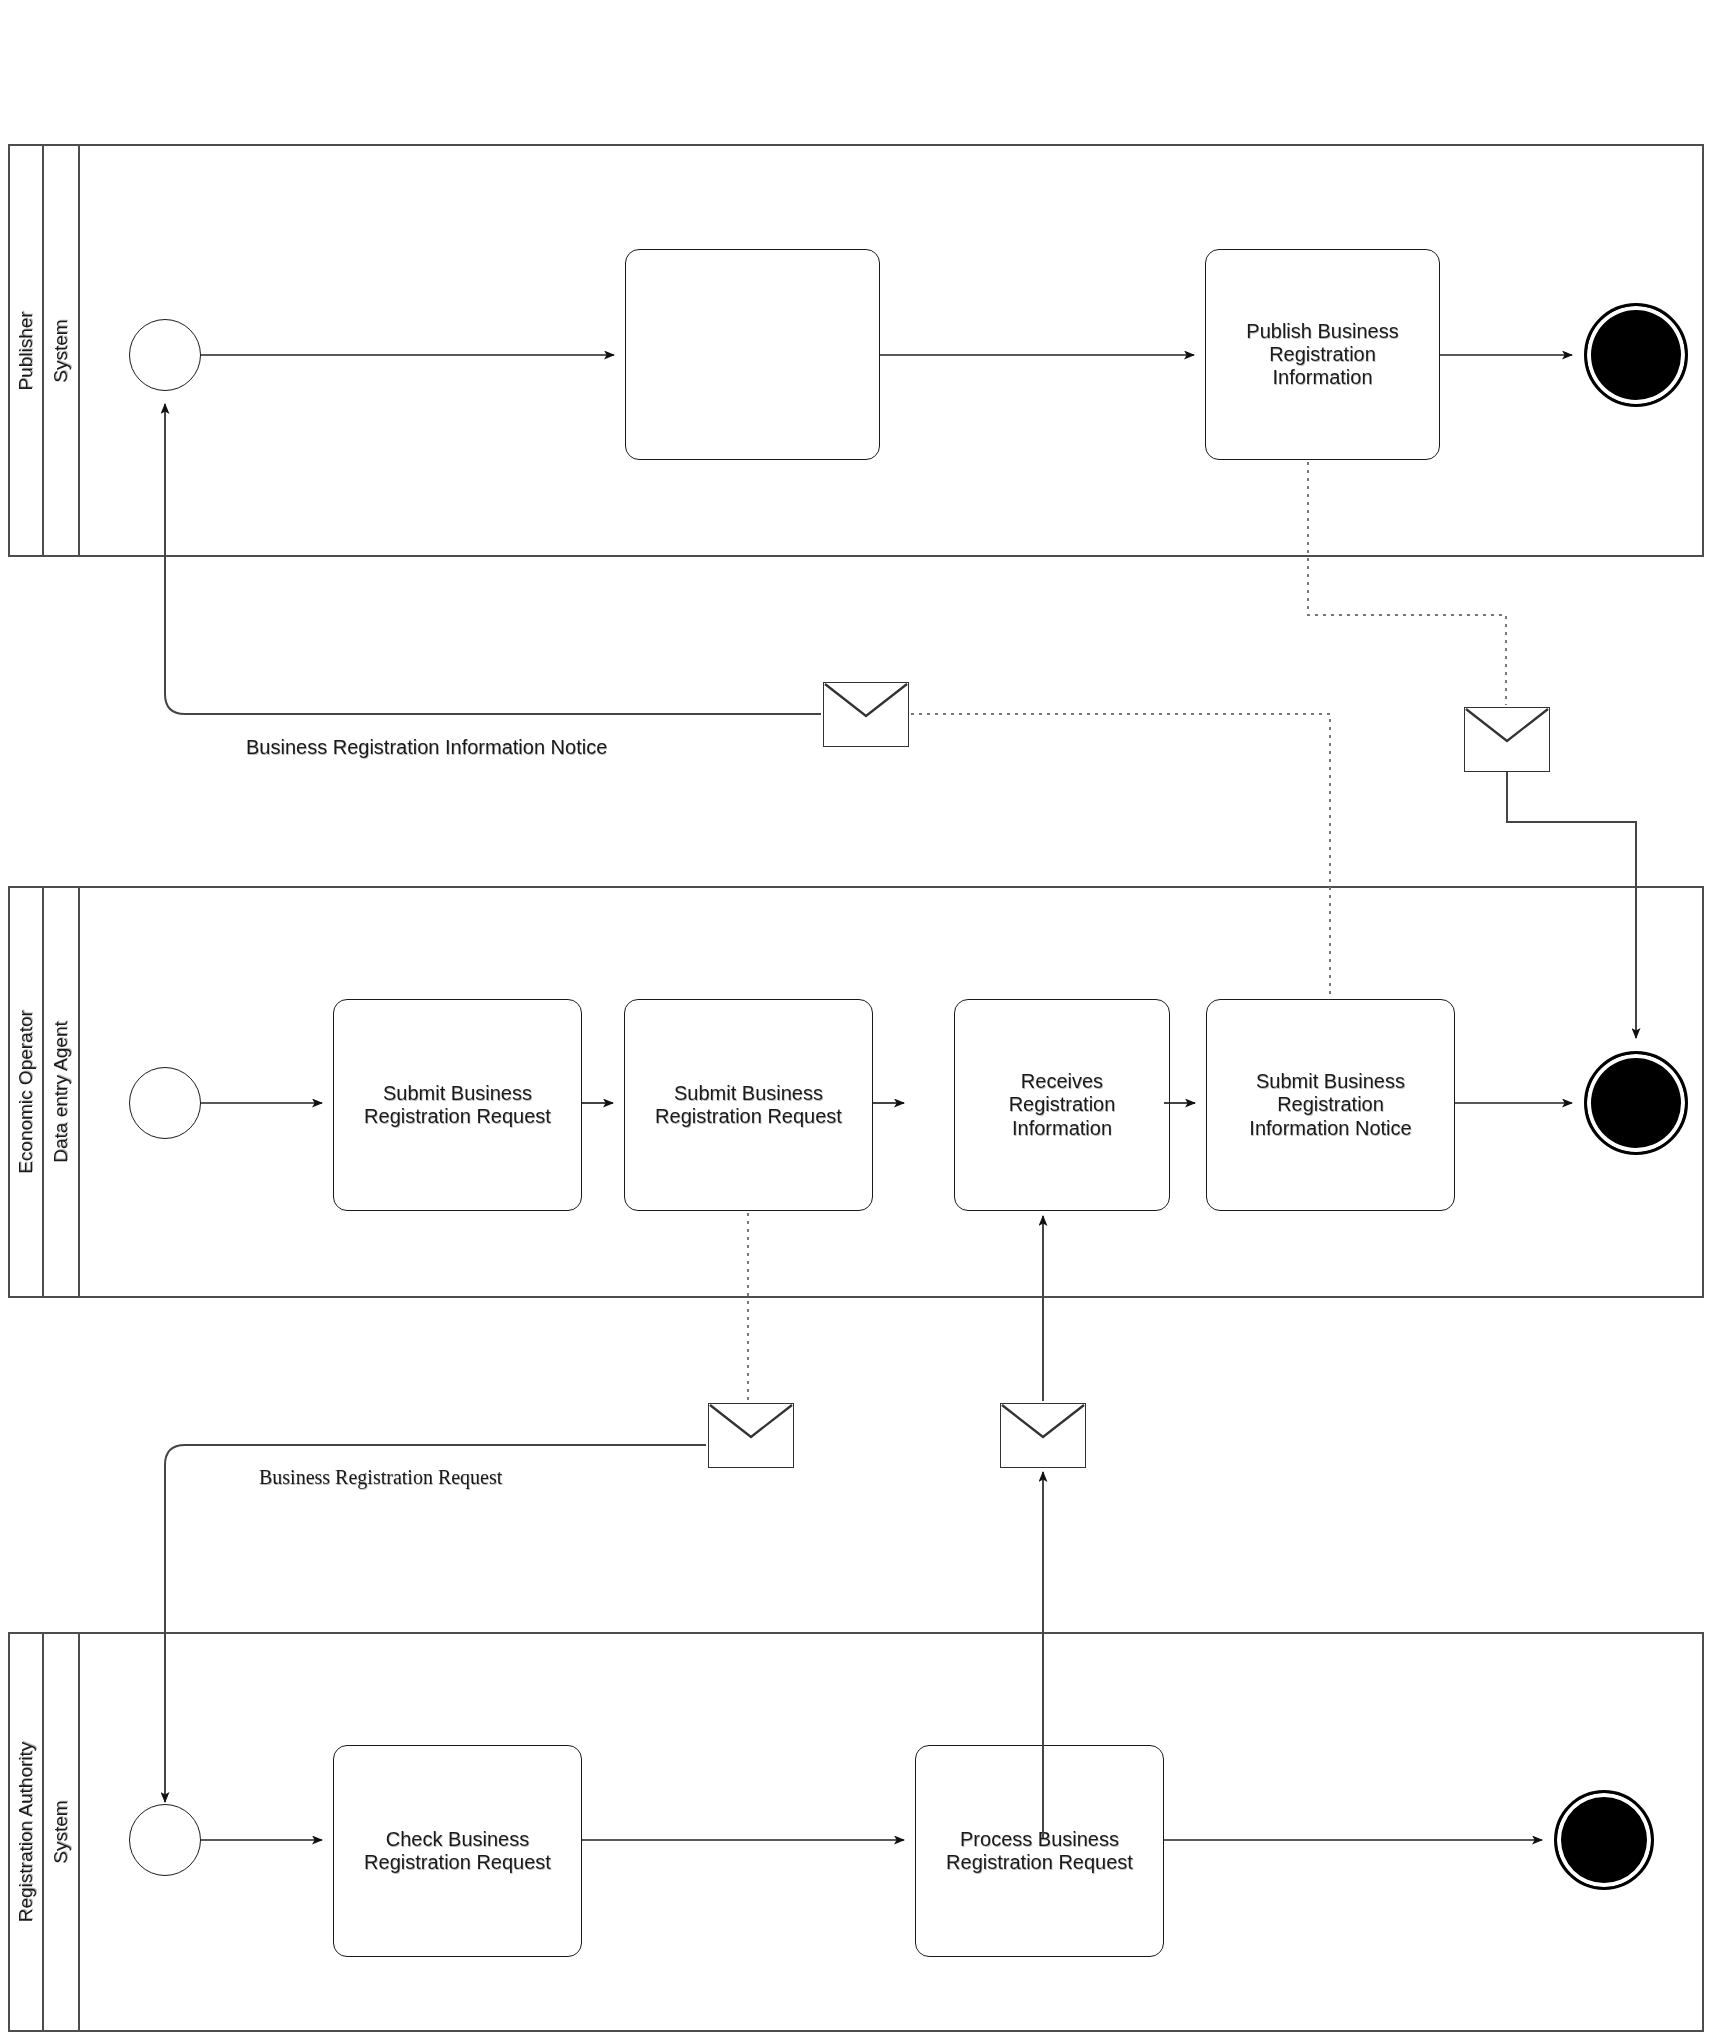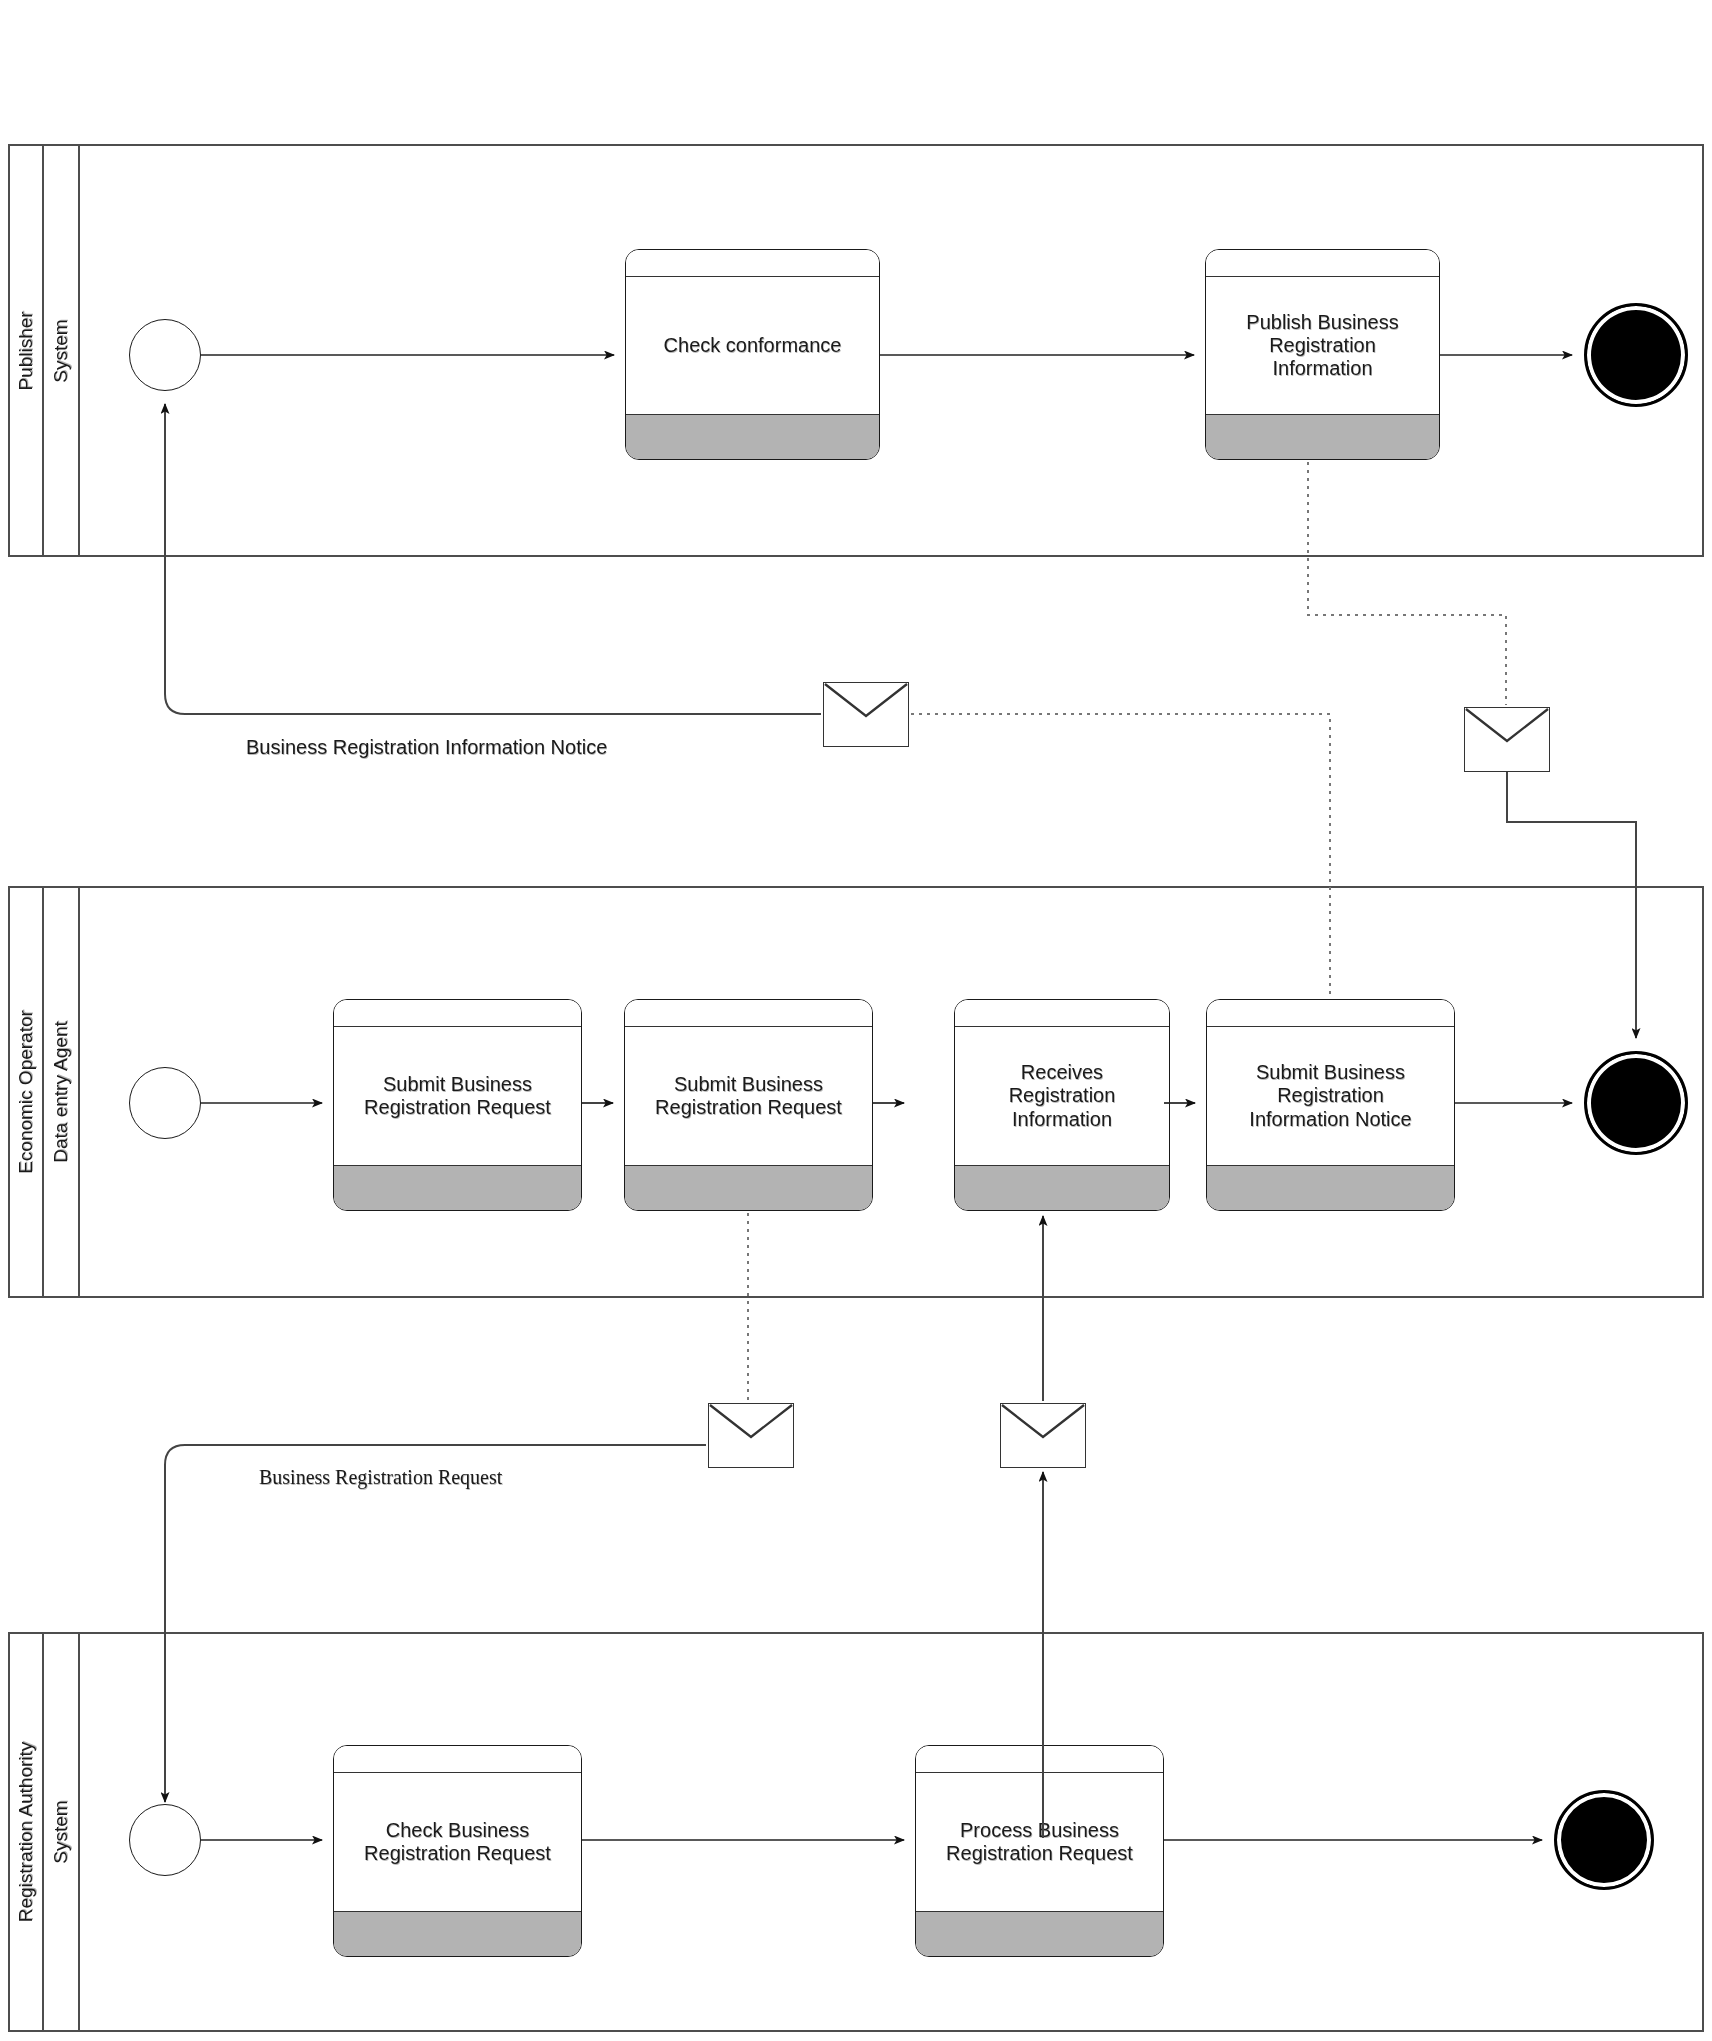--- a/index.html
+++ b/index.html
@@ -67,21 +67,20 @@
   }
   
   .task {
     position: absolute;
     box-sizing: border-box;
     background: #ffffff;
     border: 1.6px solid #1a1a1a;
     border-radius: 14px;
     overflow: hidden;
     display: flex;
-    flex-direction: column;
   }
   .task-head {
     height: 26px;
     flex: none;
     border-bottom: 1.3px solid #333333;
     background: #ffffff;
   }
   .task-body {
     flex: 1 1 auto;
     display: flex;
@@ -148,21 +147,20 @@
     <div class="lane-label">
       <span class="vert-text">System</span>
     </div>
   </div>
 
   <div class="start-event" id="start-publisher" style="left: 129px; top: 319px; width: 72px; height: 72px;"></div>
   <div class="end-event" id="end-publisher" style="left: 1584px; top: 303px; width: 104px; height: 104px;"></div>
 
   <div class="task" id="task-check-conformance" style="left: 625px; top: 249px; width: 255px; height: 211px;">
     <div class="task-head"></div>
-    <div class="task-body">Check conformance</div>
     <div class="task-foot"></div>
   </div>
 
   <div class="task" id="task-publish-bri" style="left: 1205px; top: 249px; width: 235px; height: 211px;">
     <div class="task-head"></div>
     <div class="task-body">Publish Business
 Registration
 Information</div>
     <div class="task-foot"></div>
   </div>

